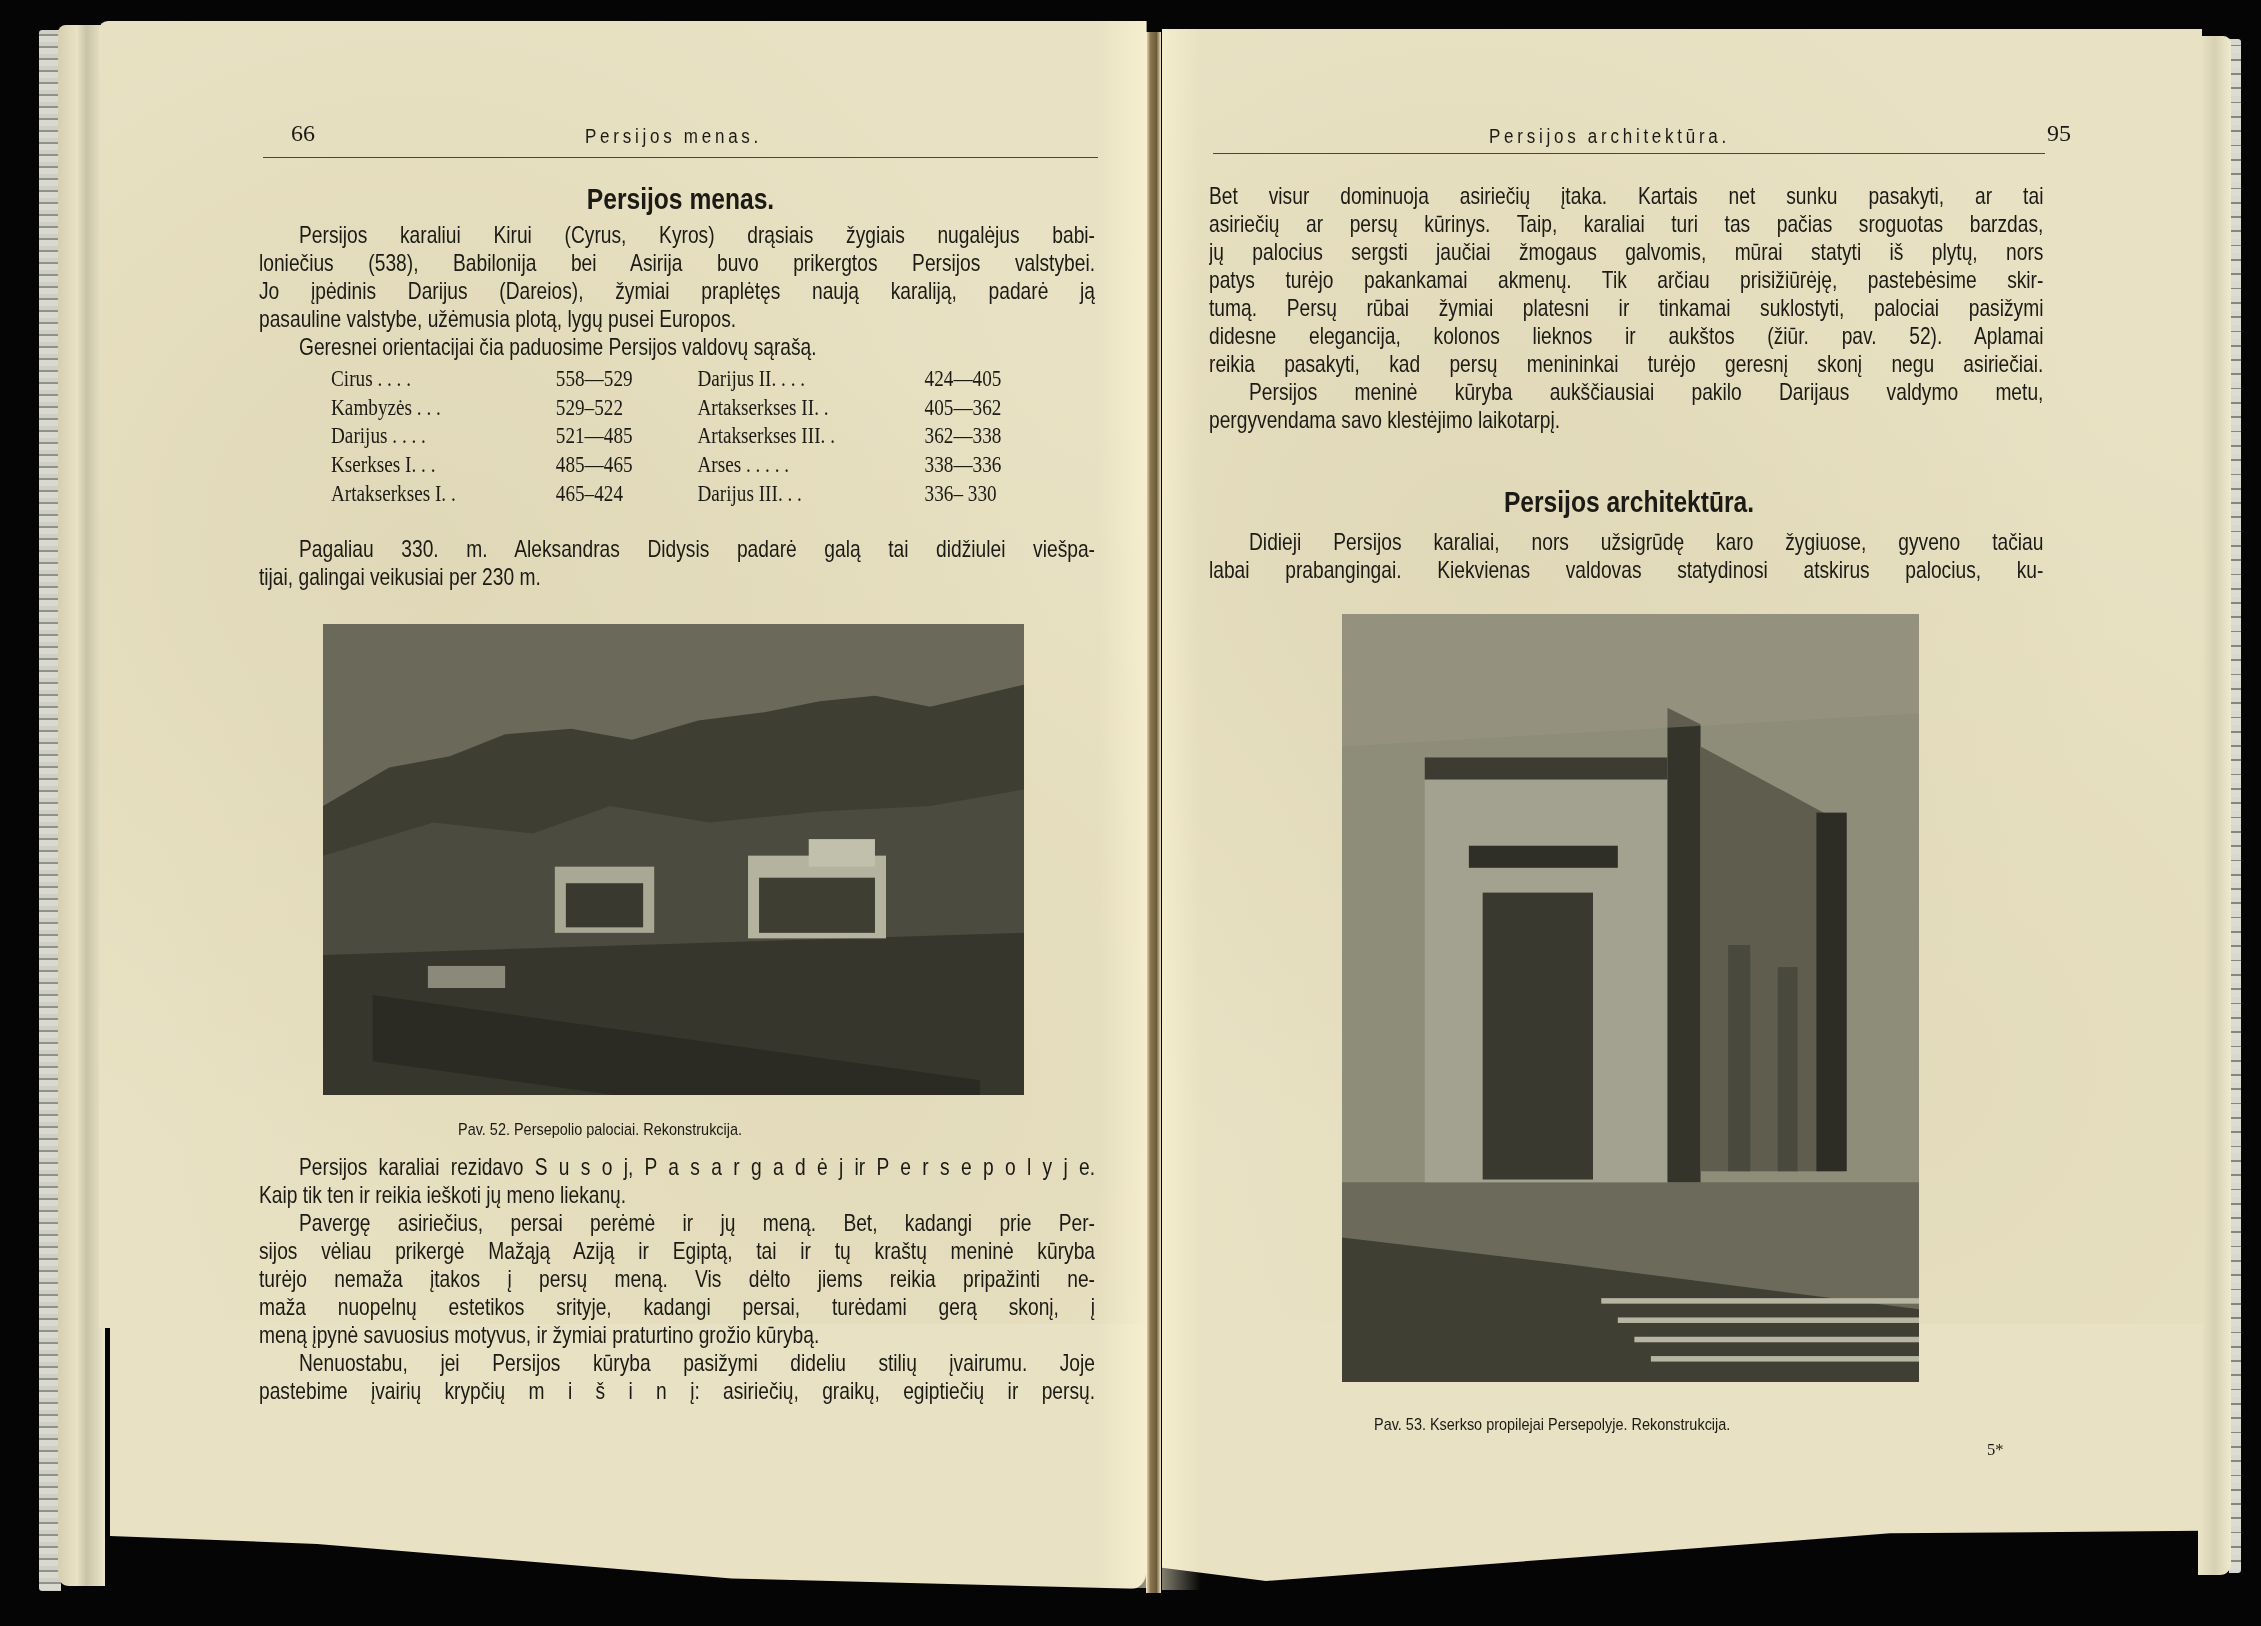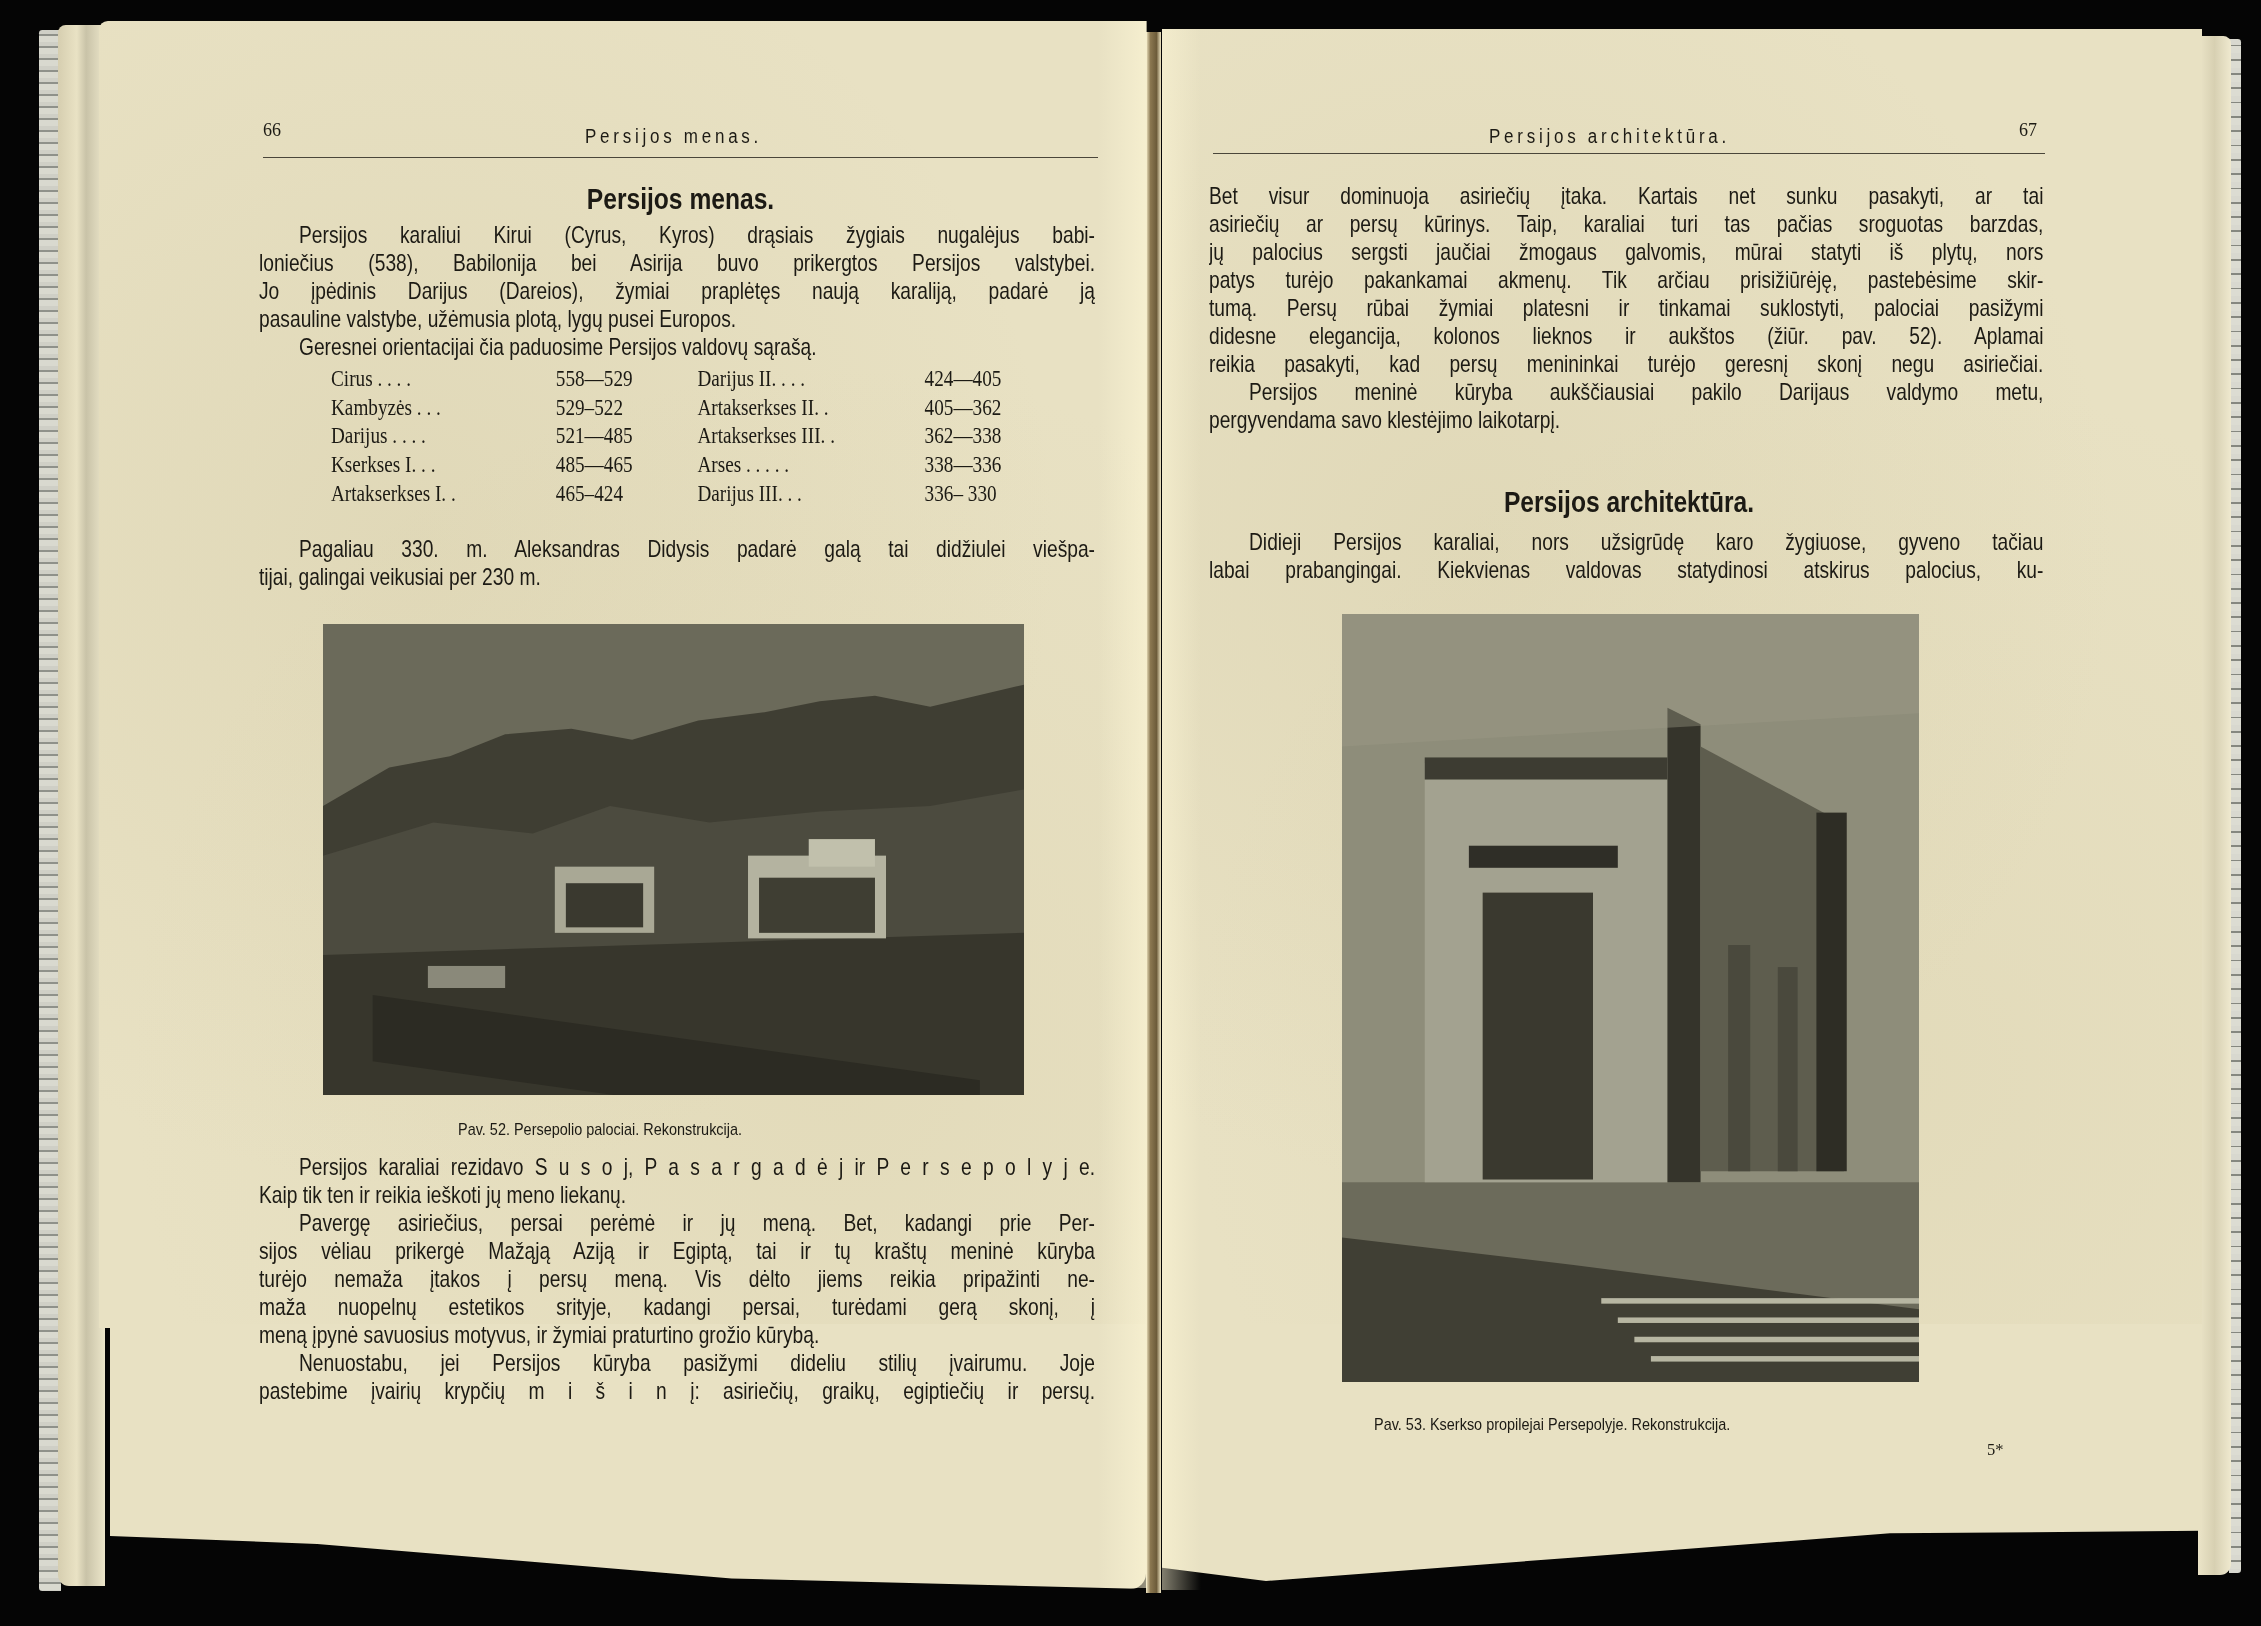--- a/index.html
+++ b/index.html
@@ -11,21 +11,21 @@
   .page { position: absolute; background: #e8e1c3; background-image: radial-gradient(circle at 30% 40%, rgba(200,190,150,0.25), transparent 60%), radial-gradient(circle at 70% 80%, rgba(210,200,160,0.25), transparent 55%); }
   .page-left { left: 99px; top: 21px; width: 1047px; height: 1307px; border-radius: 8.8px 0 0 0; clip-path: polygon(0 0, 100% 0, 100% 100%, 92% 100%, 0 100%); }
   .page-left-bottom { position: absolute; left: 110px; top: 1324px; width: 1036px; height: 265px; background: #e8e1c3; border-radius: 0 0 15.4px 0; clip-path: polygon(0 0, 100% 0, 100% 100%, 60% 96%, 20% 83%, 0 80%); }
   .page-right { left: 1162px; top: 29px; width: 1040px; height: 1302px; }
   .page-right-bottom { position: absolute; left: 1162px; top: 1324px; width: 1040px; height: 265px; background: #e8e1c3; clip-path: polygon(0 0, 100% 0, 100% 78%, 70% 79%, 40% 88%, 10% 97%, 0 92%); }
   .gutter { position: absolute; left: 1146px; top: 32px; width: 15.4px; height: 1561px; background: linear-gradient(90deg, #f2e9c6, #8a7750 30%, #6d5c3a 70%, #f0e7c4); }
   .gutter-shadow-l { position: absolute; left: 1098px; top: 21px; width: 49px; height: 1567px; background: linear-gradient(90deg, rgba(255,250,220,0), rgba(255,248,215,0.6)); }
   .gutter-shadow-r { position: absolute; left: 1162px; top: 29px; width: 39px; height: 1561px; background: linear-gradient(90deg, rgba(255,248,215,0.5), rgba(255,250,220,0)); }
 
   .run-head { position: absolute; font-size: 20px; letter-spacing: 4.4px; }
-  .pnum { position: absolute; font-size: 18px; }
+  .pnum { position: absolute; font-size: 24px; margin-left: 28px; }
   .rule { position: absolute; height: 1.1px; background: #4a463a; }
   .hdg { position: absolute; font-family: "Liberation Sans", "DejaVu Sans", sans-serif; font-weight: bold; font-size: 30px; transform: scaleX(0.82); transform-origin: center top; text-align: center; white-space: nowrap; }
   .para { position: absolute; font-size: 24px; line-height: 28px; text-align: justify; text-align-last: left; font-family: "Liberation Sans Narrow", "Liberation Sans", sans-serif; }
   .para .ln { display: block; white-space: nowrap; text-align: justify; text-align-last: justify; overflow: hidden; }
   .para .ln.last { text-align-last: left; }
   .para .ln.ind { padding-left: 50px; }
   .cond { transform: scaleX(0.8); transform-origin: left top; }
   .tbl { position: absolute; font-size: 24px; line-height: 28px; }
   .tbl .cell { position: absolute; white-space: nowrap; }
   .caption { position: absolute; font-size: 17px; white-space: nowrap; font-family: "Liberation Sans", sans-serif; transform: scaleX(0.85); transform-origin: left top; }
@@ -114,21 +114,21 @@
   <span class="ln ind">Pavergę asiriečius, persai perėmė ir jų meną.  Bet, kadangi prie Per-</span>
   <span class="ln">sijos vėliau prikergė Mažąją Aziją ir Egiptą, tai ir tų kraštų meninė kūryba</span>
   <span class="ln">turėjo nemaža įtakos į persų meną.  Vis dėlto jiems reikia pripažinti ne-</span>
   <span class="ln">maža nuopelnų estetikos srityje, kadangi persai, turėdami gerą skonį, į</span>
   <span class="ln last">meną įpynė savuosius motyvus, ir žymiai praturtino grožio kūrybą.</span>
   <span class="ln ind">Nenuostabu, jei Persijos kūryba pasižymi dideliu stilių įvairumu.  Joje</span>
   <span class="ln">pastebime įvairių krypčių  m i š i n į:  asiriečių,  graikų,  egiptiečių  ir  persų.</span>
 </div>
 
 <div class="run-head" style="left:1489px; top:125px; font-family:'Liberation Sans',sans-serif; transform:scaleX(0.85); transform-origin:left top;">Persijos architektūra.</div>
-<div class="pnum" style="left:2019px; top:120px;">67</div>
+<div class="pnum" style="left:2019px; top:120px;">95</div>
 <div class="rule" style="left:1213px; top:153px; width:832px;"></div>
 
 <div class="para cond" style="left:1209px; top:182px; width:1043px;">
   <span class="ln">Bet visur dominuoja asiriečių įtaka.  Kartais net sunku pasakyti, ar tai</span>
   <span class="ln">asiriečių ar persų kūrinys.  Taip, karaliai turi tas pačias sroguotas barzdas,</span>
   <span class="ln">jų palocius sergsti jaučiai žmogaus galvomis, mūrai statyti iš plytų, nors</span>
   <span class="ln">patys turėjo pakankamai akmenų.  Tik arčiau prisižiūrėję, pastebėsime skir-</span>
   <span class="ln">tumą.  Persų rūbai žymiai platesni ir tinkamai suklostyti, palociai pasižymi</span>
   <span class="ln">didesne elegancija, kolonos lieknos ir aukštos (žiūr. pav. 52).  Aplamai</span>
   <span class="ln">reikia pasakyti, kad persų menininkai turėjo geresnį skonį negu asiriečiai.</span>

